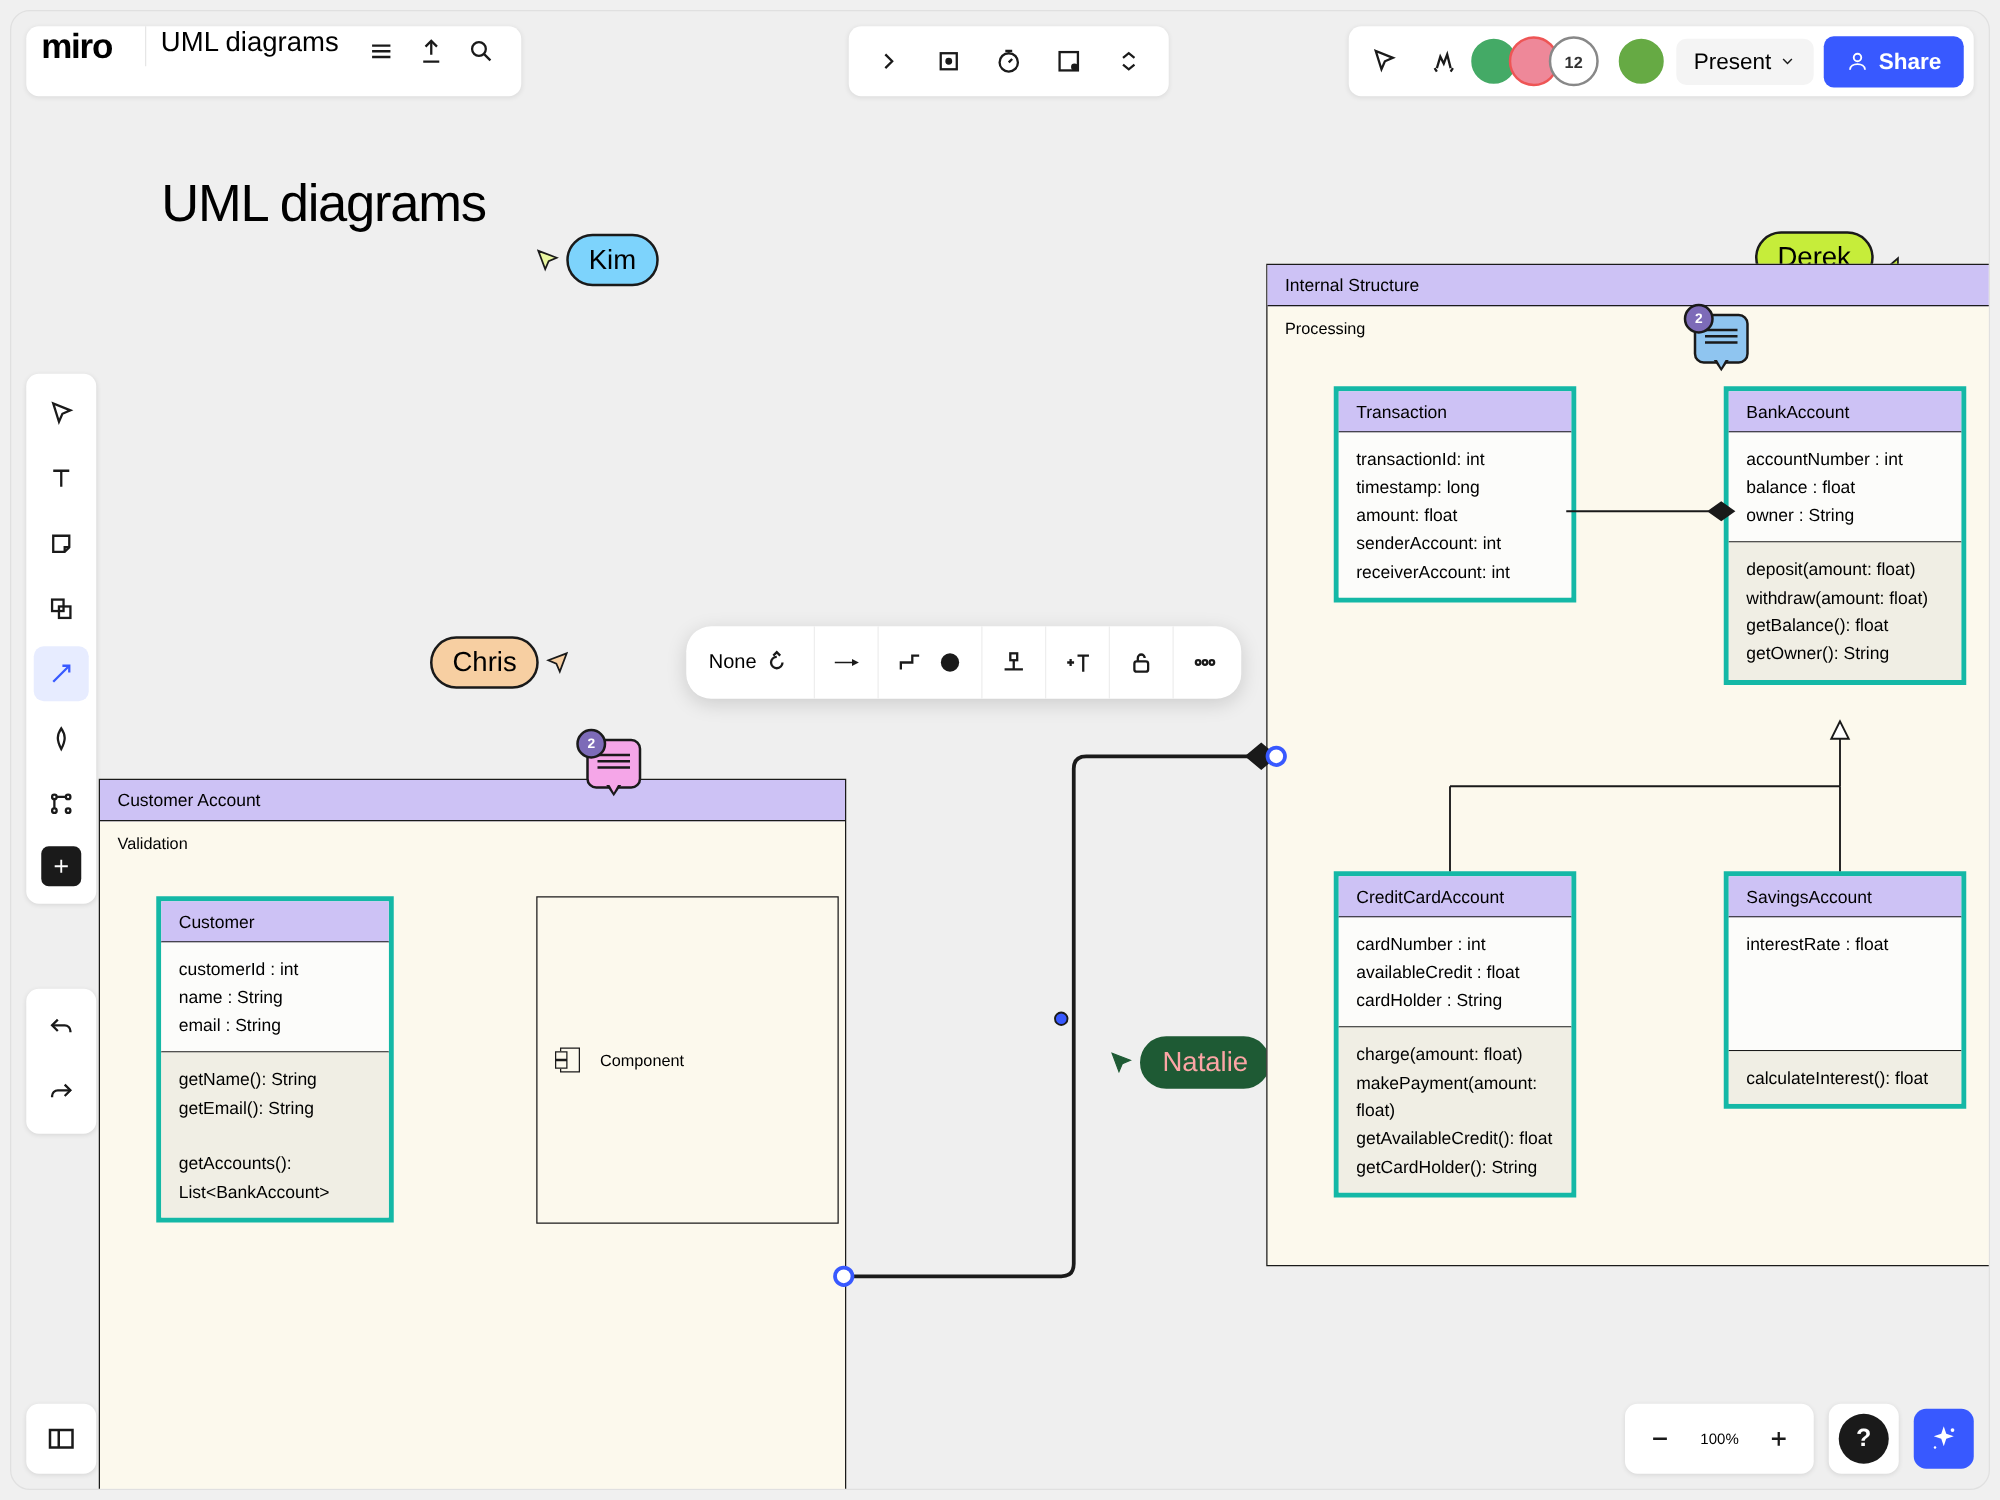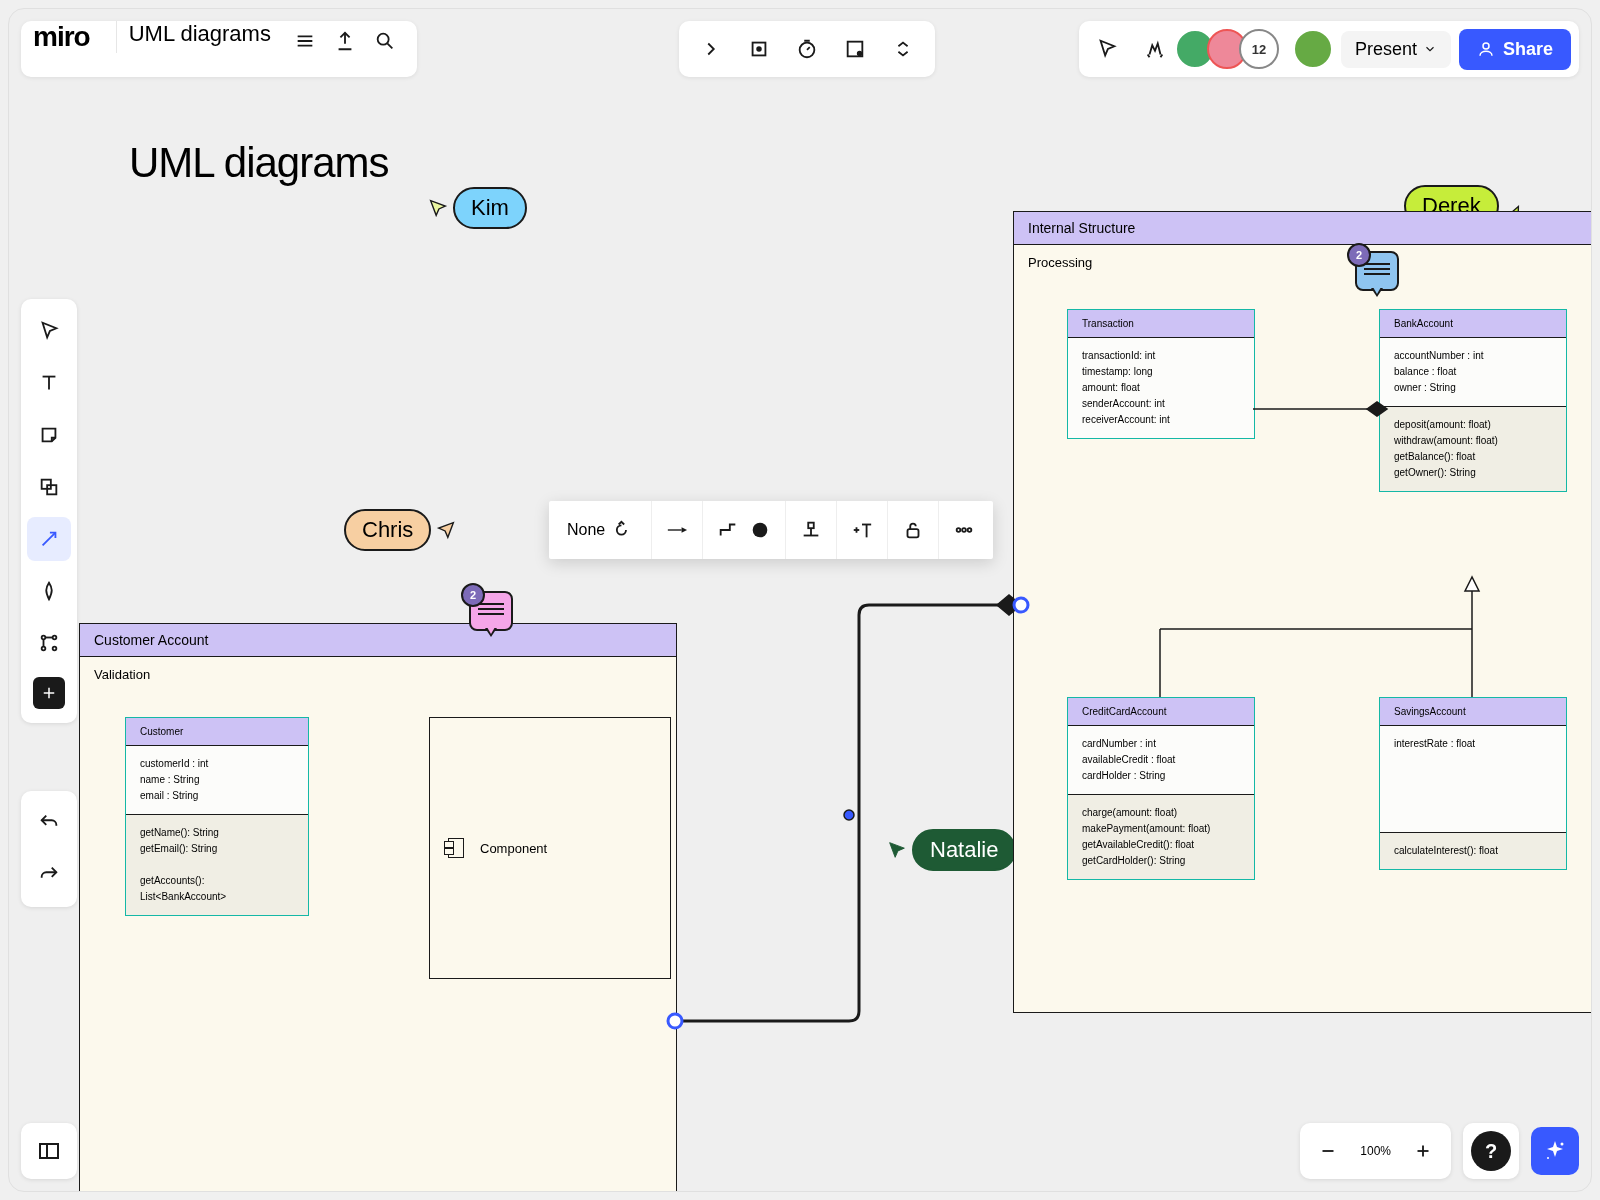--- a/index.html
+++ b/index.html
@@ -45,44 +45,44 @@
 
 
 .canvas-title{position:absolute;left:120px;top:130px;font-size:42px;font-weight:500;letter-spacing:-1px}
 
 
 .cursor-chip{position:absolute;display:flex;align-items:center}
 .cursor-chip .ptr{width:22px;height:22px;margin-right:4px}
 .chip{border:2px solid #1a1a1a;border-radius:999px;padding:6px 16px;font-size:22px;font-weight:500}
 .chip.kim{background:#7dd3fc}
 .chip.chris{background:#f7cfa2}
-.chip.natalie{background:#1e5a34;color:#ffffff;border-color:#1e5a34}
+.chip.natalie{background:#1e5a34;color:#fca5a5;border-color:#1e5a34}
 .chip.derek{background:#c6ed3a}
 
 
 .package{position:absolute;border:1px solid #1a1a1a;background:#fcf9ed}
 .package .pkg-header{background:#cdc2f5;border-bottom:1px solid #1a1a1a;padding:8px 14px;font-size:14px}
 .package .pkg-sub{padding:10px 14px;font-size:13px}
 
 
-.classbox{position:absolute;border:1px solid #14b8a6;background:#fcf9ed;font-size:10px}
+.classbox{position:absolute;border:4px solid #14b8a6;background:#fcf9ed;font-size:14px}
 .classbox .ch{background:#cdc2f5;border-bottom:1px solid #1a1a1a;padding:8px 14px}
 .classbox .sect{border-bottom:1px solid #1a1a1a;padding:10px 14px;line-height:1.6;background:#fcf9ed}
 .classbox .sect:last-child{border-bottom:none;background:#f0eee4}
 .classbox .sect.white{background:#fcfcfa}
 
 
 .compbox{position:absolute;border:1px solid #1a1a1a;background:#fcf9ed;font-size:13px;display:flex;align-items:center;padding-left:50px}
 .compbox .cicon{position:absolute;left:18px;width:14px;height:18px;border:1px solid #1a1a1a}
 .compbox .cicon::before,.compbox .cicon::after{content:"";position:absolute;left:-5px;width:8px;height:5px;border:1px solid #1a1a1a;background:#fcf9ed}
 .compbox .cicon::before{top:2px}
 .compbox .cicon::after{bottom:2px}
 
 
-.ctxbar{position:absolute;background:#fff;border-radius:2px;box-shadow:0 4px 16px rgba(0,0,0,.15);height:58px;display:flex;align-items:center;padding:0 4px}
+.ctxbar{position:absolute;background:#fff;border-radius:20px;box-shadow:0 4px 16px rgba(0,0,0,.15);height:58px;display:flex;align-items:center;padding:0 4px}
 .ctx-item{height:58px;display:flex;align-items:center;justify-content:center;padding:0 14px;cursor:pointer;border-right:1px solid #eee}
 .ctx-item:last-child{border-right:none}
 .ctx-item svg{width:22px;height:22px;stroke:#1a1a1a;stroke-width:2;fill:none}
 
 
 .comment{position:absolute;width:40px;height:36px;background:#f5a6e8;border:2px solid #1a1a1a;border-radius:8px;display:flex;flex-direction:column}
 .comment.blue{background:#8fc5f0}
 .comment .lines{padding:7px 7px}
 .comment .lines div{height:2px;background:#1a1a1a;margin:3px 0}
 .comment .badge{position:absolute;top:-10px;left:-10px;width:20px;height:20px;border-radius:50%;background:#7d6bb8;color:#fff;border:2px solid #1a1a1a;font-size:11px;display:flex;align-items:center;justify-content:center;font-weight:700}

